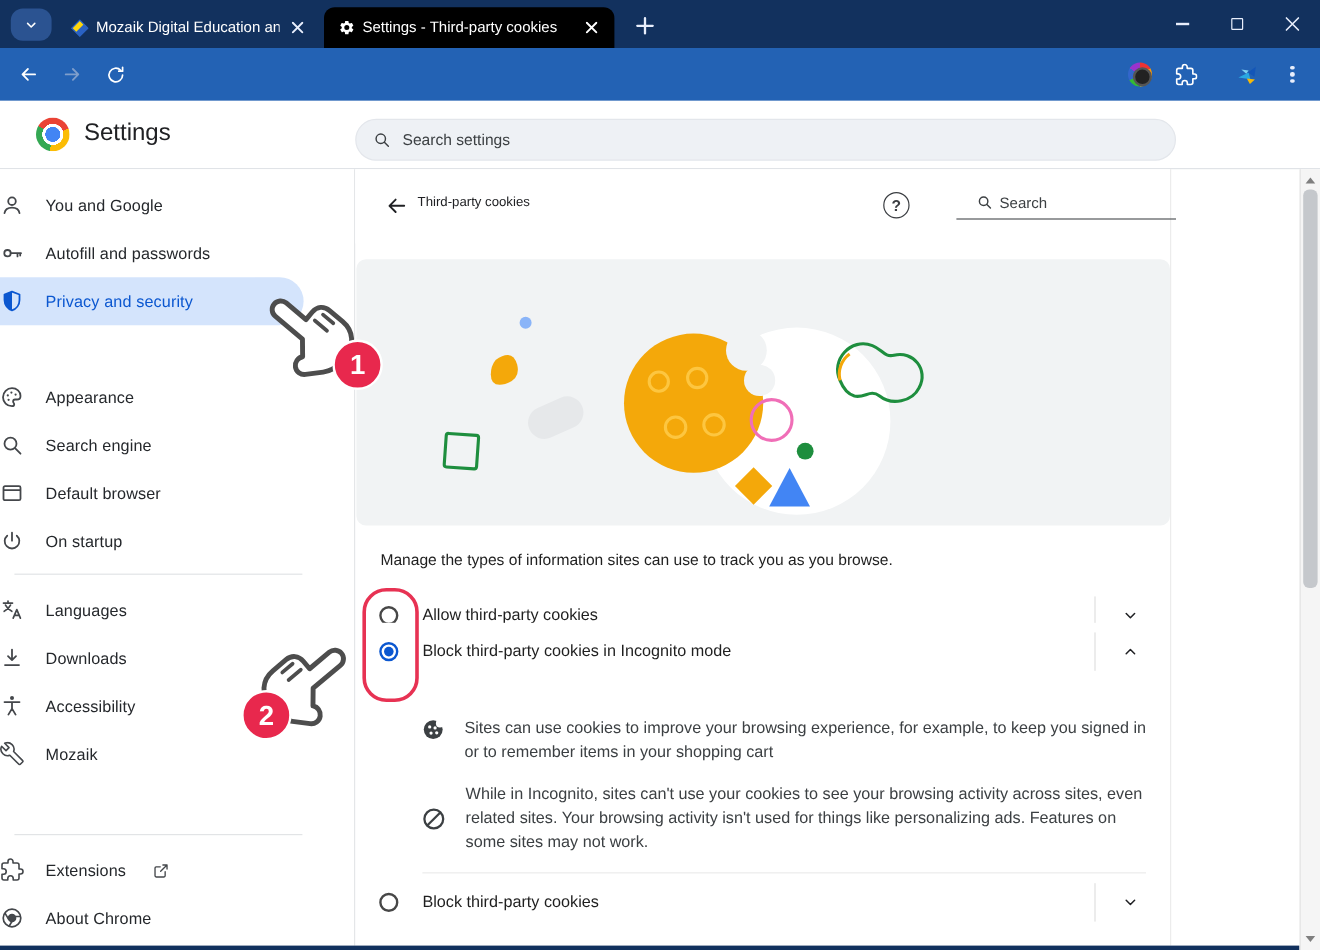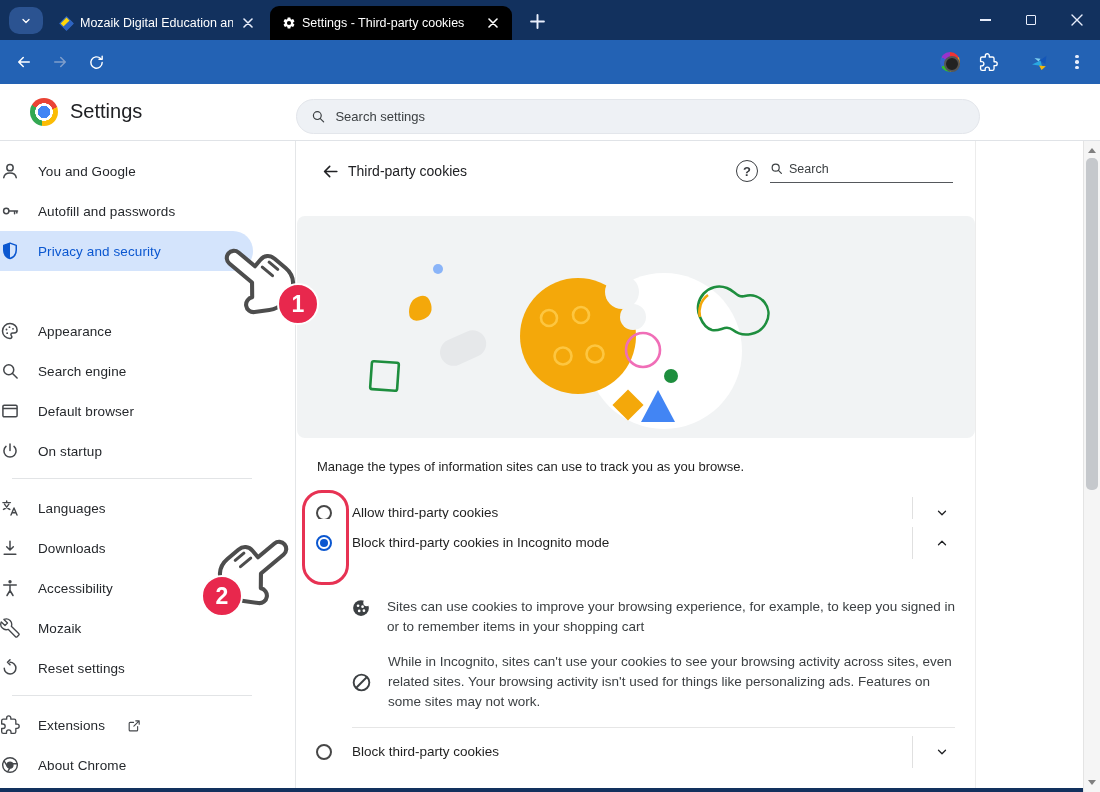--- a/index.html
+++ b/index.html
@@ -43,23 +43,23 @@
   .side-item .slabel { font-size:13.5px; color:#25282c; font-weight:500; letter-spacing:.1px; }
   .side-item.selected { background:#d4e4fc; border-radius:0 20px 20px 0; }
   .side-item.selected .slabel { color:#0b57d0; }
   .side-div { position:absolute; left:12px; width:240px; height:1px; background:#e2e4e6; }
   .ext-link { margin-left:4px; display:flex; }
 
   
   .content-edge { position:absolute; left:975px; top:141px; width:1px; height:647px; background:#ececec; }
   .page-head { position:absolute; left:296px; top:141px; width:679px; height:62px; background:#fff; }
   .back-btn { position:absolute; left:18px; top:14px; width:32px; height:32px; display:flex; align-items:center; justify-content:center; border-radius:50%; }
-  .page-title { position:absolute; left:52px; top:22px; font-size:14px; color:#202124; }
+  .page-title { position:absolute; left:52px; top:22px; font-size:11px; color:#202124; }
   .help-btn { position:absolute; left:440px; top:19px; width:22px; height:22px; border-radius:50%; border:1.6px solid #3a3d41; color:#3a3d41; font-size:13px; font-weight:bold; display:flex; align-items:center; justify-content:center; }
-  .inline-search { position:absolute; left:474px; top:14px; width:183px; height:28px; border-bottom:1.5px solid #55585c; display:flex; align-items:center; gap:6px; }
+  .inline-search { position:absolute; left:501px; top:14px; width:183px; height:28px; border-bottom:1.5px solid #55585c; display:flex; align-items:center; gap:6px;justify-content:center; }
   .inline-search input { border:none; outline:none; background:transparent; font-size:12.5px; color:#202124; width:130px; font-family:"Liberation Sans",sans-serif; }
   .inline-search input::placeholder { color:#3c4043; }
 
   .banner { position:absolute; left:297px; top:216px; width:678px; height:222px; background:#f1f3f4; border-radius:8px; overflow:hidden; }
 
   .intro { position:absolute; left:317px; top:459px; width:640px; font-size:13px; color:#1f1f1f; }
 
   .opt-row { position:absolute; left:297px; width:678px; height:48px; background:#fff; }
   .opt-row .radio { position:absolute; left:19px; top:16px; width:16px; height:16px; border-radius:50%; border:2px solid #474747; background:#fff; }
   .opt-row .radio.checked { border-color:#0b57d0; }
@@ -324,29 +324,20 @@
           <path d="M4.5 8.5h15M12 8.5v6.5M12 15l-3.6 6M12 15l3.6 6"></path>
         </g>
       </svg>
     <span class="slabel">Accessibility</span>
   </div>
   <div class="side-item" style="top:467px">
     <svg width="20" height="20" viewBox="0 0 24 24">
         <path d="M22.7 19l-9.1-9.1c.9-2.3.4-5-1.5-6.9-2-2-5-2.4-7.4-1.3L9 6 6 9 1.6 4.7C.4 7.1.9 10.1 2.9 12.1c1.9 1.9 4.6 2.4 6.9 1.5l9.1 9.1c.4.4 1 .4 1.4 0l2.3-2.3c.5-.4.5-1.1.1-1.4z" fill="none" stroke="#44474b" stroke-width="1.6" stroke-linejoin="round"></path>
       </svg>
     <span class="slabel">Mozaik</span>
-  </div>
-  <div class="side-item" style="top:507px">
-    <svg width="20" height="20" viewBox="0 0 24 24">
-        <g fill="none" stroke="#44474b" stroke-width="1.8" stroke-linecap="round" stroke-linejoin="round">
-          <path d="M12 5.2a7 7 0 1 1-6.9 7"></path>
-          <path d="M12 2.2l-3 3 3 3"></path>
-        </g>
-      </svg>
-    <span class="slabel">Reset settings</span>
   </div>
 
   <div class="side-div" style="top:554px"></div>
 
   <div class="side-item" style="top:564px">
     <svg width="20" height="20" viewBox="0 0 24 24">
         <path d="M20.5 11H19V7a2 2 0 0 0-2-2h-4V3.5a2.5 2.5 0 0 0-5 0V5H4a2 2 0 0 0-2 2v3.8h1.5a2.7 2.7 0 0 1 0 5.4H2V20a2 2 0 0 0 2 2h3.8v-1.5a2.7 2.7 0 0 1 5.4 0V22H17a2 2 0 0 0 2-2v-4h1.5a2.5 2.5 0 0 0 0-5z" fill="none" stroke="#44474b" stroke-width="1.6" stroke-linejoin="round"></path>
       </svg>
     <span class="slabel">Extensions</span>
     <span class="ext-link">

